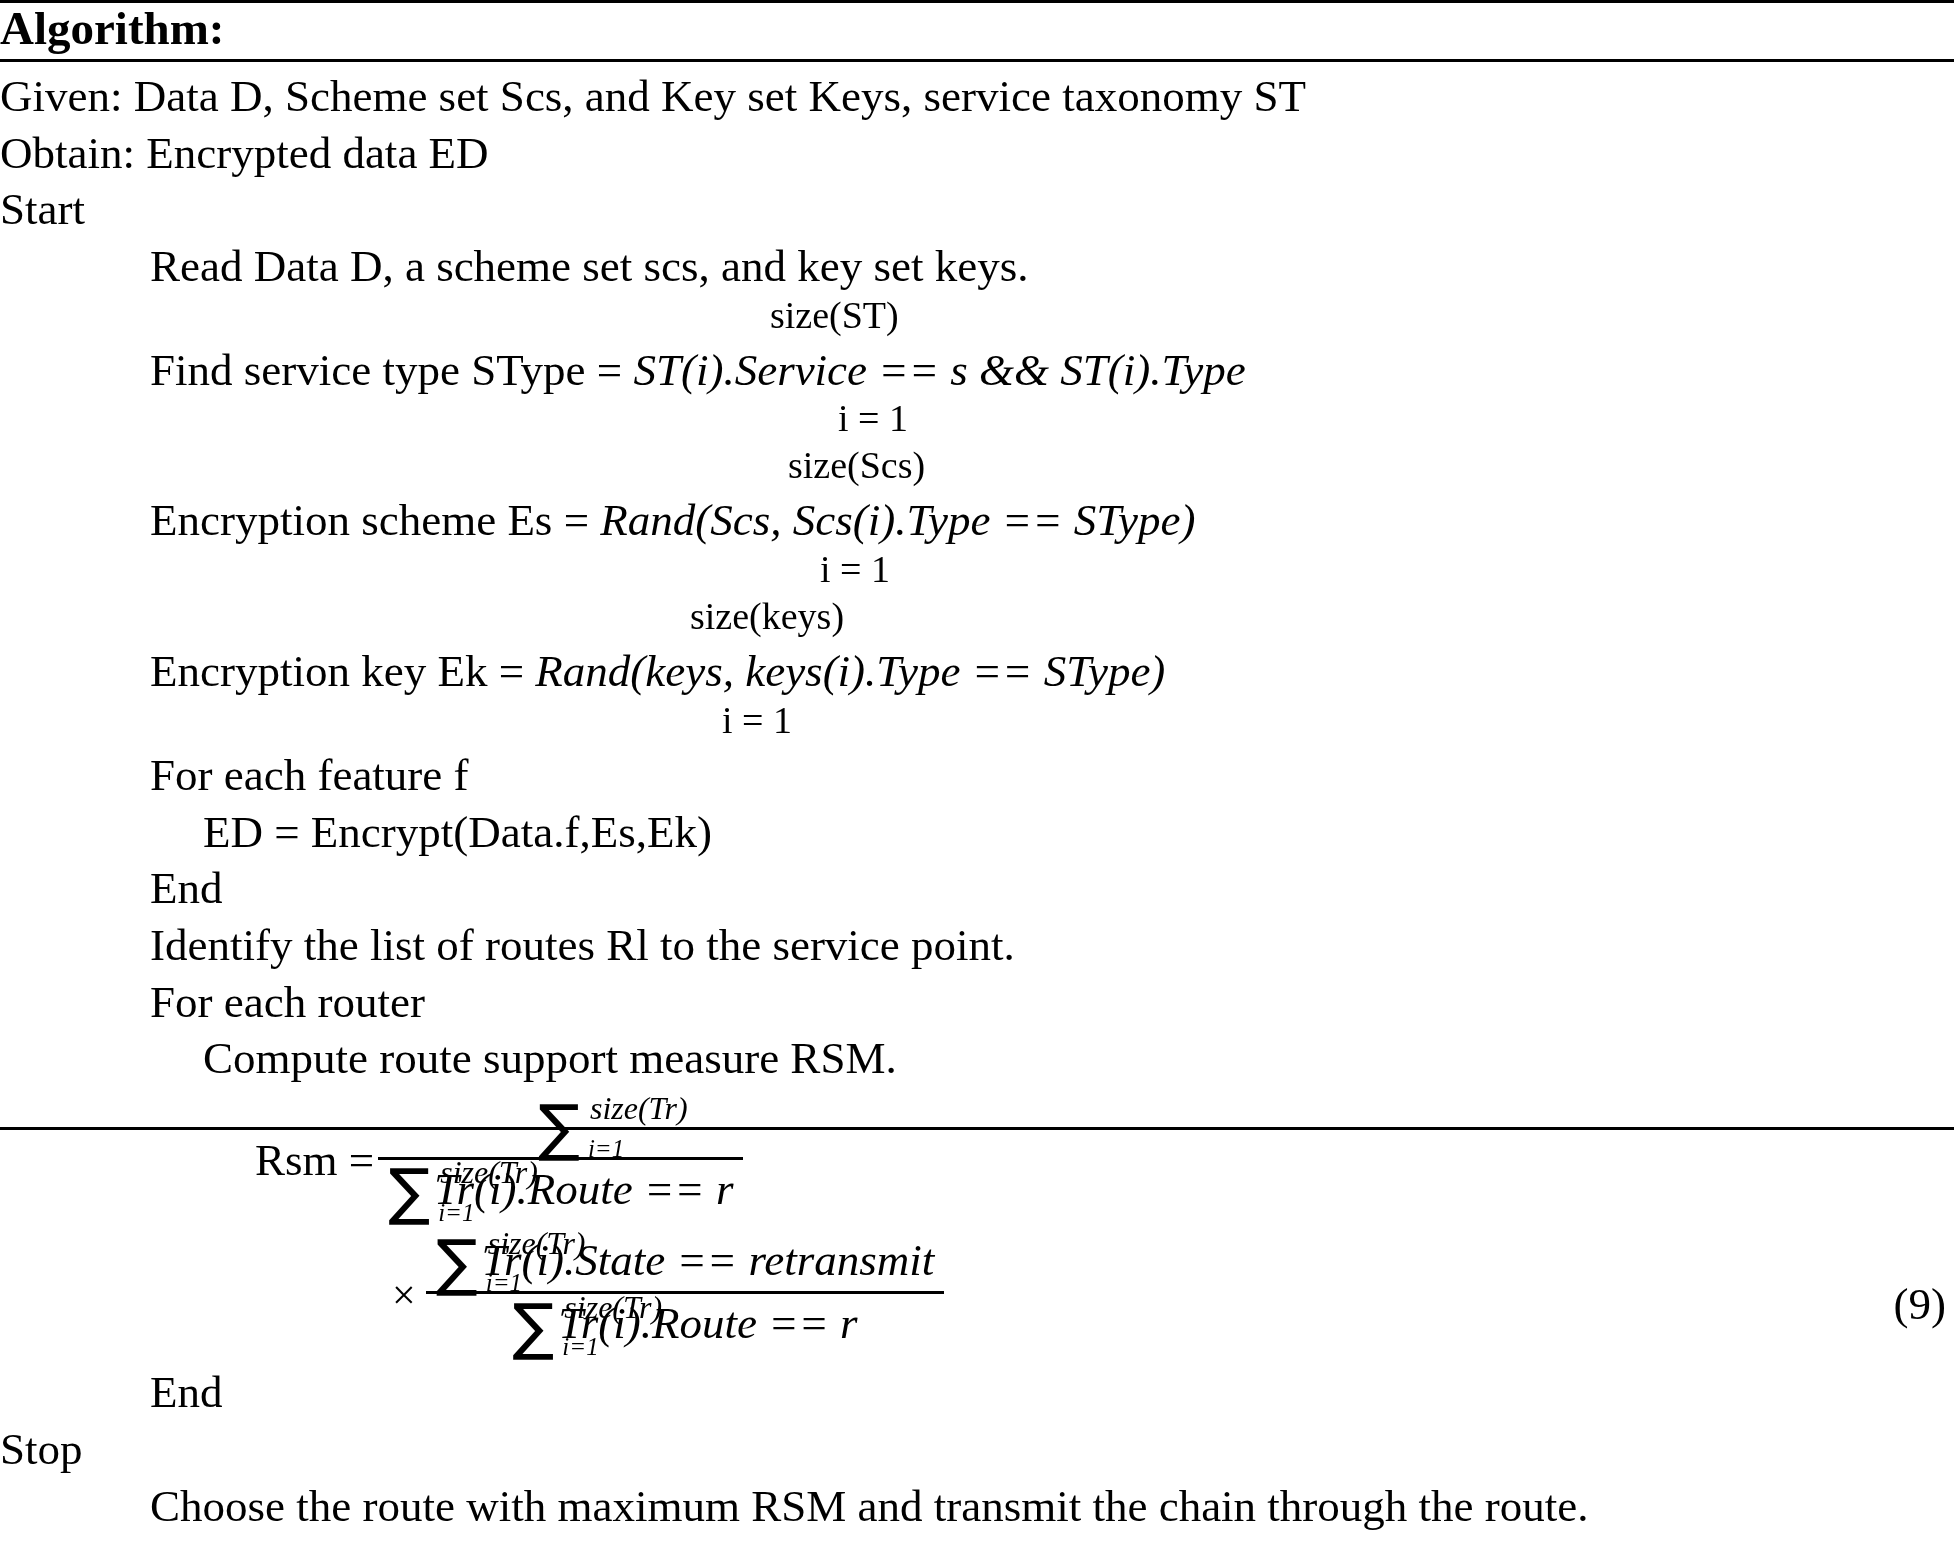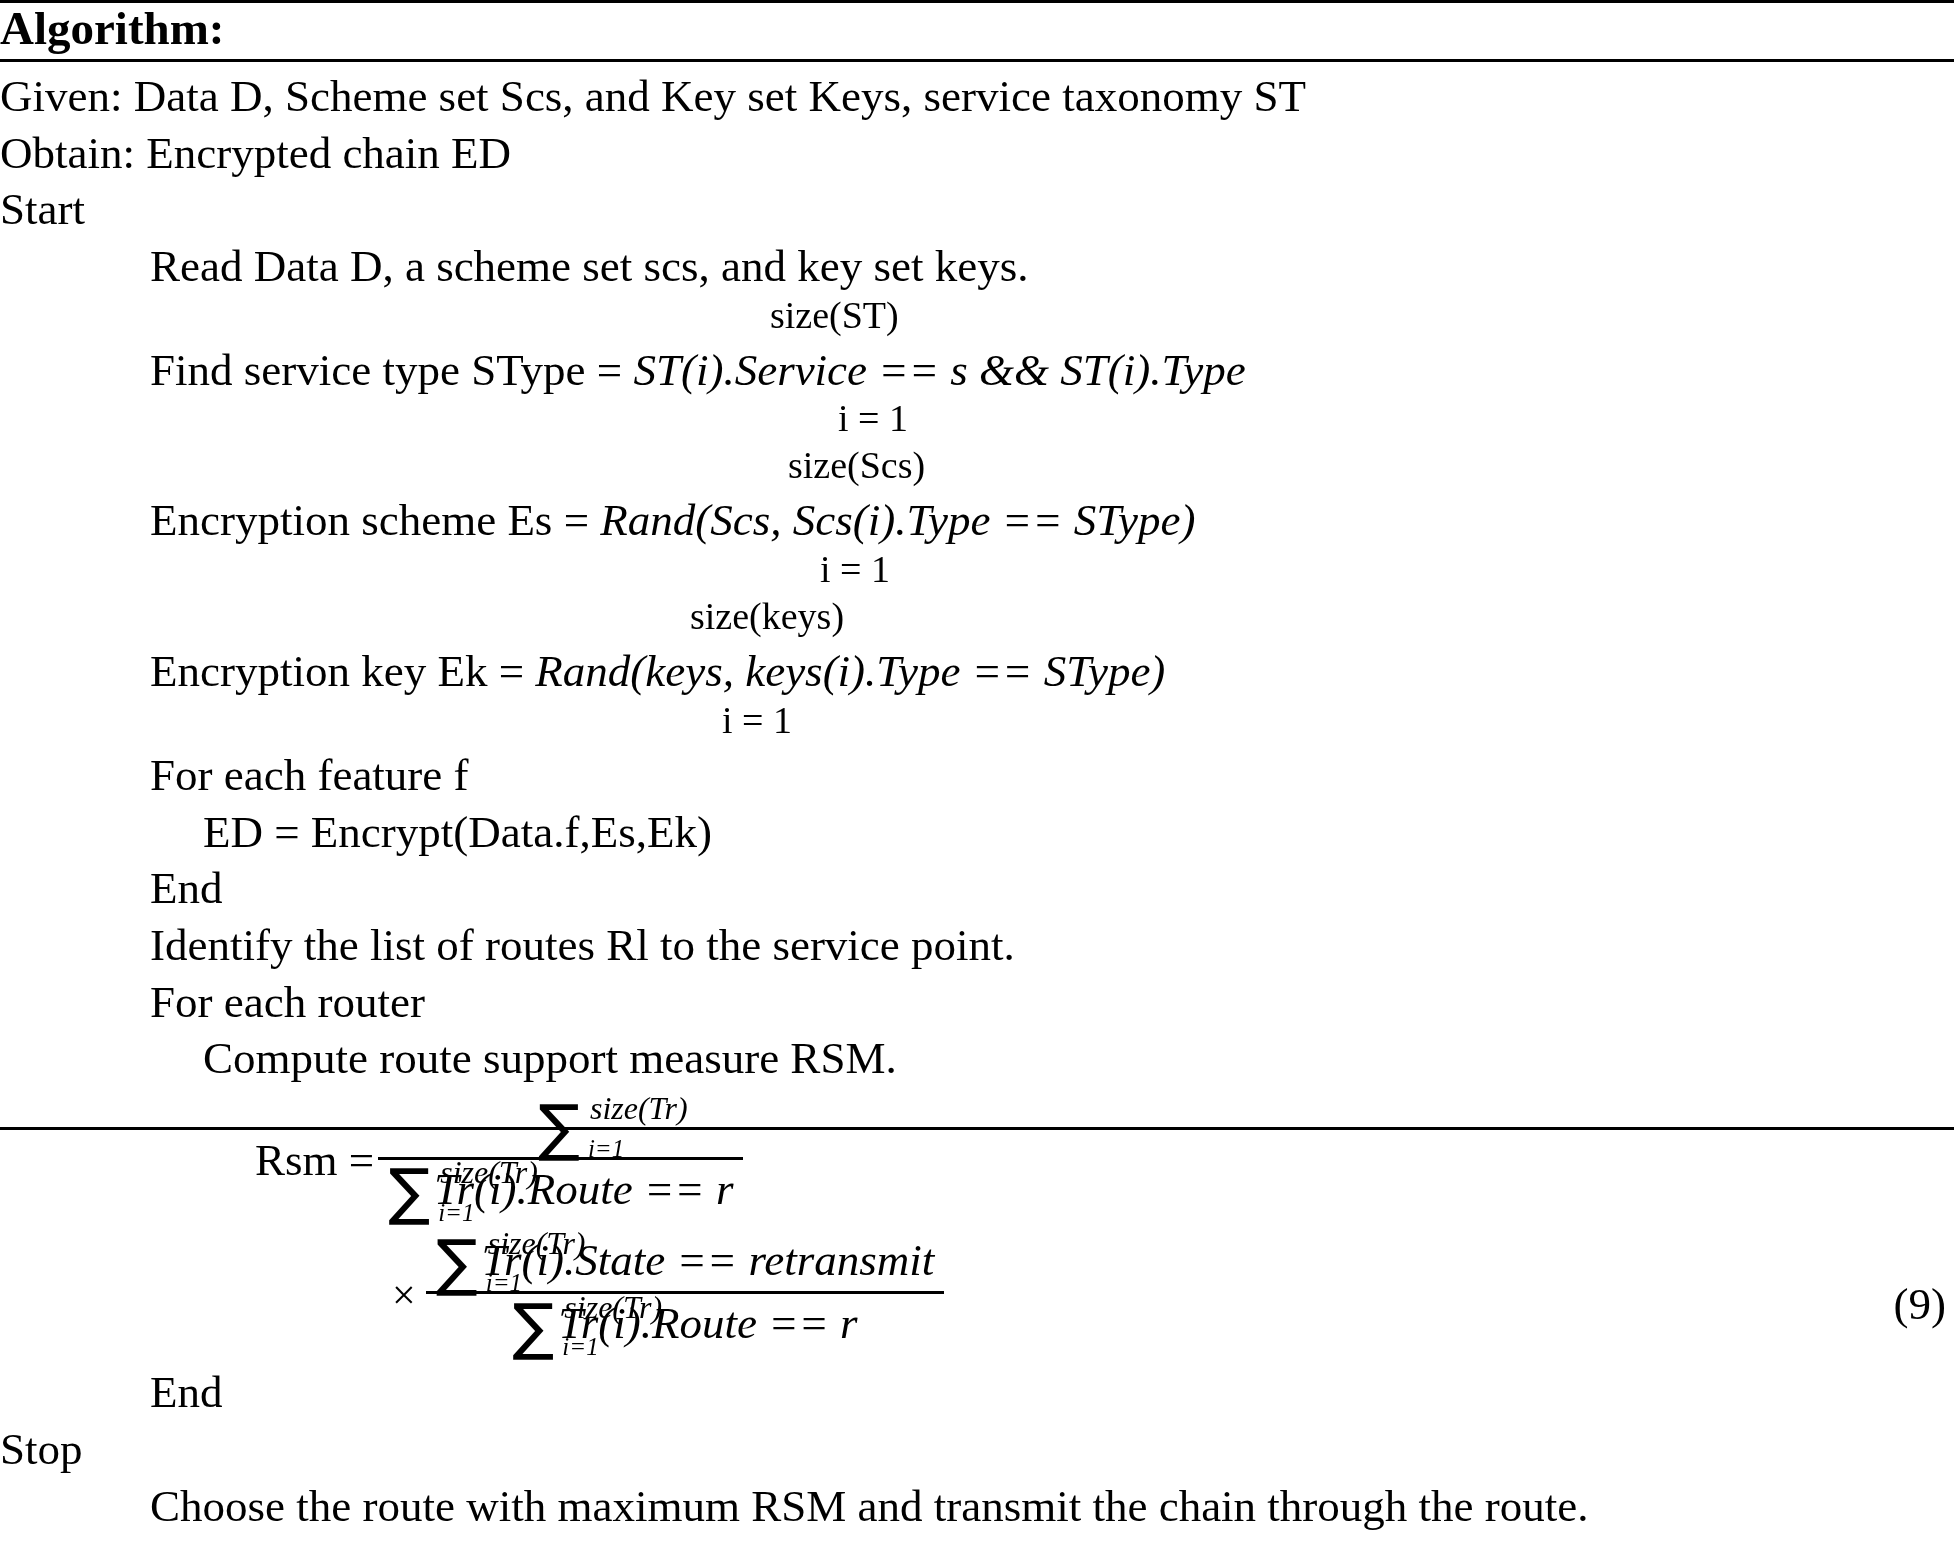--- a/index.html
+++ b/index.html
@@ -151,21 +151,21 @@
   <div class="rule rule-top"></div>
 
   <div class="heading">Algorithm:</div>
 
   <div class="rule rule-mid"></div>
 
   <div class="body-area">
 
     <div class="line ind0">Given: Data D, Scheme set Scs, and Key set Keys, service taxonomy ST</div>
 
-    <div class="line ind0">Obtain: Encrypted chain ED</div>
+    <div class="line ind0">Obtain: Encrypted data ED</div>
 
     <div class="line ind0">Start</div>
 
     <div class="line ind1">Read Data D, a scheme set scs, and key set keys.</div>
 
     <div class="limit-row">
       <span style="position:absolute; left:770px;">size(ST)</span>
     </div>
     <div class="line ind1"><span class="mr">Find service type SType = </span><span class="mi">ST(i).Service == s &amp;&amp; ST(i).Type</span></div>
     <div class="limit-row">

